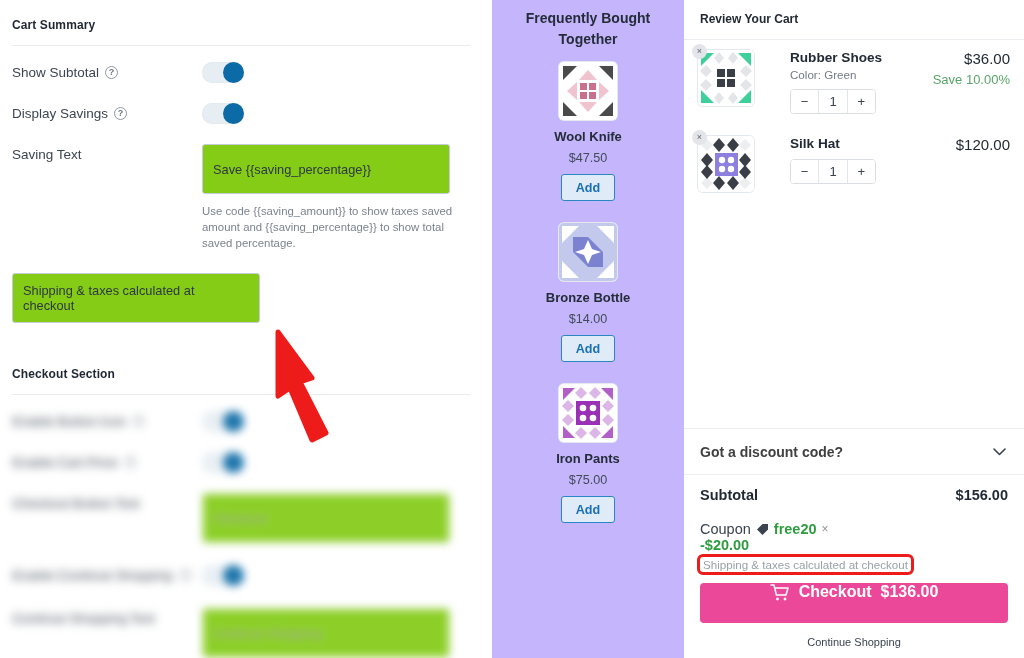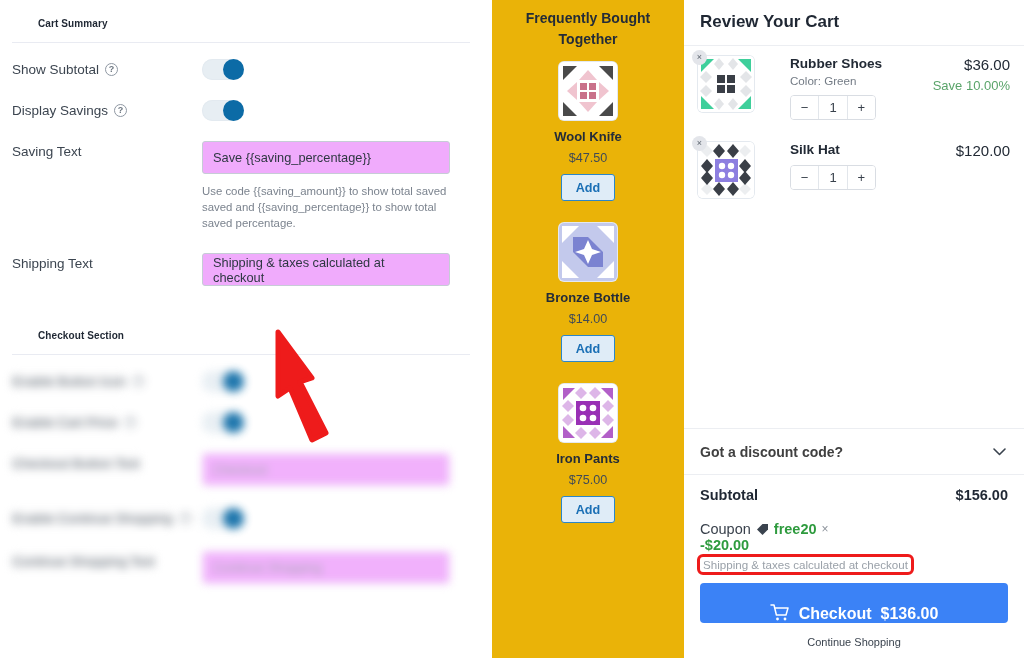--- a/index.html
+++ b/index.html
@@ -10,22 +10,22 @@
     overflow: hidden;
   }
   #app { position: relative; width: 1024px; height: 658px; display: flex; }
 
   
   .settings-panel {
     width: 492px; height: 658px; background: #ffffff;
     padding: 18px 22px 0 12px; position: relative; overflow: hidden;
   }
   .section-title {
-    font-size: 10px; font-weight: bold; color: #1f2733;
-    letter-spacing: .1px; padding-left: 0px; margin-left: 26px;
+    font-size: 12px; font-weight: bold; color: #1f2733;
+    letter-spacing: .1px; padding-left: 0px;
   }
   .section-rule { border-bottom: 1px solid #e9ebf2; margin: 13px 0 0 0; }
 
   .field-row { display: flex; align-items: flex-start; padding: 16px 0 0 0; }
   .field-label {
     width: 190px; flex: none; font-size: 13.5px; color: #3c4550;
     display: flex; align-items: center; gap: 6px; padding-top: 3px;
   }
   .field-control { flex: 1; }
 
@@ -41,41 +41,41 @@
     background: #e7eef3; position: relative; display: inline-block;
     box-shadow: inset 0 0 0 1px #e3eaf0;
   }
   .toggle .knob {
     position: absolute; top: 0px; right: 0px;
     width: 21px; height: 21px; border-radius: 50%;
     background: #0c6ba6;
   }
 
   .text-input {
-    width: 248px; height: 33px; border: 1px solid #c6ccd6;
-    border-radius: 3px; background: #f0abfc;
+    width: 248px; height: 50px; border: 1px solid #c6ccd6;
+    border-radius: 3px; background: #84cc16;
     font-size: 12.8px; color: #2e3742; padding: 0 10px;
     display: flex; align-items: center;
   }
   .input-hint {
     width: 252px; font-size: 11.4px; line-height: 16px;
     color: #7b838e; margin-top: 9px;
   }
 
   
   .blurred { filter: blur(4.2px); opacity: .92; }
 
   .blur-label { background: #f4f4f5; color: #55606b; border-radius: 2px; }
 
   
   .arrow-svg { position: absolute; left: 260px; top: 320px; pointer-events: none; }
 
   
   .fbt-panel {
-    width: 192px; height: 658px; background: #eab308;
+    width: 192px; height: 658px; background: #c4b5fd;
     padding: 8px 14px 0 14px; text-align: center; overflow: hidden;
   }
   .fbt-title {
     font-size: 14px; font-weight: bold; color: #242c38;
     line-height: 21px; margin-bottom: 12px;
   }
   .fbt-card { margin-bottom: 22px; }
   .thumb {
     width: 58px; height: 58px; border-radius: 5px; background: #fff;
     margin: 0 auto 9px auto; position: relative; overflow: hidden;
@@ -89,21 +89,21 @@
     color: #1a6fb5; font-size: 12.6px; font-weight: bold;
     display: flex; align-items: center; justify-content: center; cursor: pointer;
   }
 
   
   .cart-panel {
     width: 340px; height: 658px; background: #ffffff;
     display: flex; flex-direction: column; position: relative;
   }
   .cart-header {
-    padding: 12px 16px 13px 16px; font-size: 17px;
+    padding: 12px 16px 13px 16px; font-size: 12px;
     font-weight: bold; color: #1f2733; border-bottom: 1px solid #eceef2;
   }
   .cart-items { flex: 1; padding: 10px 14px 0 14px; }
   .cart-item { display: flex; gap: 12px; margin-bottom: 16px; position: relative; }
   .cart-thumb {
     width: 56px; height: 56px; border-radius: 5px; background: #fff;
     position: relative; flex: none; overflow: visible;
     box-shadow: 0 0 0 1px #e4e9ef;
   }
   .cart-thumb .pattern {
@@ -148,23 +148,23 @@
   .coupon-x { color: #8d949c; font-size: 12px; cursor: pointer; }
   .coupon-value { font-size: 14.5px; font-weight: bold; color: #2e9b3e; }
 
   .shipping-note {
     display: inline-block; font-size: 11.6px; color: #9aa1a9;
     margin-top: 4px; padding: 1px 3px;
   }
   .shipping-highlight { outline: 3px solid #ee1b1b; border-radius: 3px; }
 
   .checkout-btn {
-    margin: 10px 16px 0 16px; height: 40px; background: #3b82f6;
+    margin: 10px 16px 0 16px; height: 40px; background: #ec4899;
     border-radius: 4px; color: #fff; font-size: 16px; font-weight: bold;
-    display: flex; align-items: flex-end; justify-content: center; gap: 9px;
+    display: flex; align-items: flex-start; justify-content: center; gap: 9px;
     cursor: pointer; border: none; width: calc(100% - 32px);
     font-family: "Liberation Sans", sans-serif;
   }
   .continue-link {
     text-align: center; font-size: 11px; color: #3a434e;
     margin-top: 13px; cursor: pointer; padding-bottom: 10px;
   }
 </style>
 </head>
 <body>
@@ -195,28 +195,25 @@
         <div class="toggle"><span class="knob"></span></div>
       </div>
     </div>
 
     <div class="field-row">
       <div class="field-label">
         <span>Saving Text</span>
       </div>
       <div class="field-control">
         <div class="text-input">Save {{saving_percentage}}</div>
-        <div class="input-hint">Use code {{saving_amount}} to show total saved saved and {{saving_percentage}} to show total saved percentage.</div>
+        <div class="input-hint">Use code {{saving_amount}} to show taxes saved amount and {{saving_percentage}} to show total saved percentage.</div>
       </div>
     </div>
 
     <div class="field-row" style="padding-top:22px">
-      <div class="field-label">
-        <span>Shipping Text</span>
-      </div>
       <div class="field-control">
         <div class="text-input">Shipping &amp; taxes calculated at checkout</div>
       </div>
     </div>
 
     <div class="section-title" style="margin-top:44px">Checkout Section</div>
     <div class="section-rule"></div>
 
     <div class="blurred">
 

